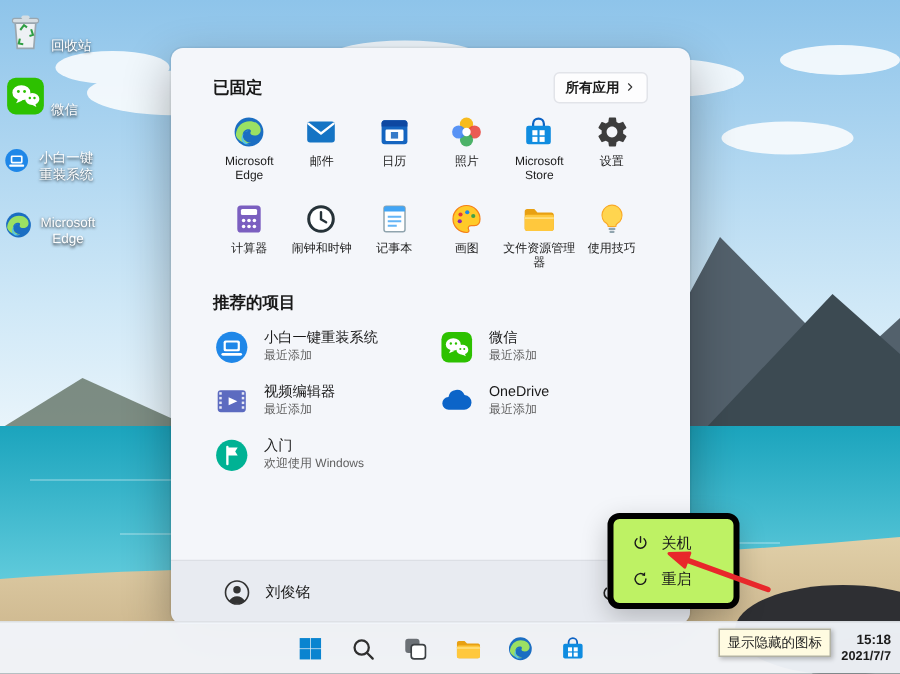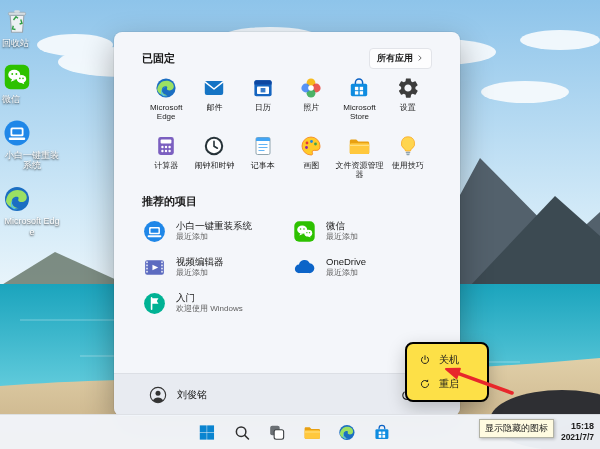--- a/index.html
+++ b/index.html
@@ -1,21 +1,21 @@
 <!DOCTYPE html>
 <html><head>
 <meta charset="utf-8">
 <style>
   html,body{margin:0;padding:0;background:#8a8a8a;font-family:"Liberation Sans","DejaVu Sans",sans-serif;}
   #screen{position:relative;width:600px;height:449px;margin:0 auto;overflow:hidden;background:#9fcdec;box-shadow:0 0 0 1px #c9c9c9;}
   #wallpaper{position:absolute;inset:0;z-index:0;}
 
   
   #desktop-icons{position:absolute;left:2px;top:6px;width:64px;z-index:2;display:flex;flex-direction:column;gap:13px;}
-  .dicon{display:flex;flex-direction:column;align-items:flex-start;gap:2px;cursor:pointer;}
+  .dicon{display:flex;flex-direction:row;align-items:flex-end;gap:2px;cursor:pointer;}
   .dicon .icon{width:30px;height:30px;}
   .dicon-label{font-size:9px;color:#fff;text-shadow:0 1px 2px rgba(0,0,0,.85);text-align:center;line-height:1.2;max-width:60px;word-break:break-all;}
 
   .icon{display:inline-block;}
   .icon svg{width:100%;height:100%;display:block;}
 
   
   #start-menu{position:absolute;left:114px;top:32px;width:346px;height:384px;background:#f4f6fa;border-radius:8px;box-shadow:0 12px 32px rgba(0,0,0,.32),0 0 0 1px rgba(0,0,0,.05);z-index:5;}
   .menu-body{padding:16px 28px 0;}
   .pinned-header{display:flex;justify-content:space-between;align-items:center;height:20px;}
@@ -32,21 +32,21 @@
   .rec .icon{width:25px;height:25px;flex:0 0 auto;}
   .rec-title-text{font-size:9.5px;color:#191919;line-height:1.25;white-space:nowrap;}
   .rec-sub{font-size:8px;color:#5f5f5f;line-height:1.25;}
   .menu-footer{position:absolute;left:0;right:0;bottom:0;height:42px;display:flex;justify-content:space-between;align-items:center;padding:0 40px 0 34px;background:rgba(222,226,234,.55);border-top:1px solid rgba(0,0,0,.05);border-radius:0 0 8px 8px;}
   .user-chip{display:flex;align-items:center;gap:9px;font-size:10px;color:#1b1b1b;cursor:pointer;}
   .user-chip .icon{width:20px;height:20px;color:#333;}
   .power-btn{width:26px;height:26px;display:flex;align-items:center;justify-content:center;background:transparent;border:none;border-radius:4px;color:#222;cursor:pointer;}
   .power-btn .icon{width:15px;height:15px;}
 
   
-  #power-flyout{position:absolute;left:405px;top:342px;width:72px;background:#fde047;border:2px solid #000000;border-radius:8px;box-shadow:0 6px 18px rgba(0,0,0,.22);padding:4px;z-index:8;}
+  #power-flyout{position:absolute;left:405px;top:342px;width:72px;background:#bef264;border:4px solid #000000;border-radius:8px;box-shadow:0 6px 18px rgba(0,0,0,.22);padding:4px;z-index:8;}
   .pf-item{display:flex;align-items:center;gap:8px;padding:5px 8px;font-size:10px;color:#1b1b1b;border-radius:4px;cursor:pointer;}
   .pf-item .icon{width:12px;height:12px;color:#1b1b1b;flex:0 0 auto;}
 
   
   #taskbar{position:absolute;left:0;right:0;bottom:0;height:34px;background:rgba(241,245,250,.96);border-top:1px solid rgba(0,0,0,.08);z-index:10;font-weight:bold;}
   #taskbar-icons{position:absolute;left:50%;top:0;height:100%;transform:translateX(-53%);display:flex;align-items:center;gap:7px;}
   .tb-btn{width:28px;height:26px;display:flex;align-items:center;justify-content:center;border-radius:5px;cursor:pointer;}
   .tb-btn .icon{width:19px;height:19px;}
   .tb-tray{position:absolute;right:6px;top:0;height:100%;display:flex;align-items:center;gap:7px;z-index:11;}
   .tray-btn{display:flex;align-items:center;justify-content:center;cursor:pointer;}

